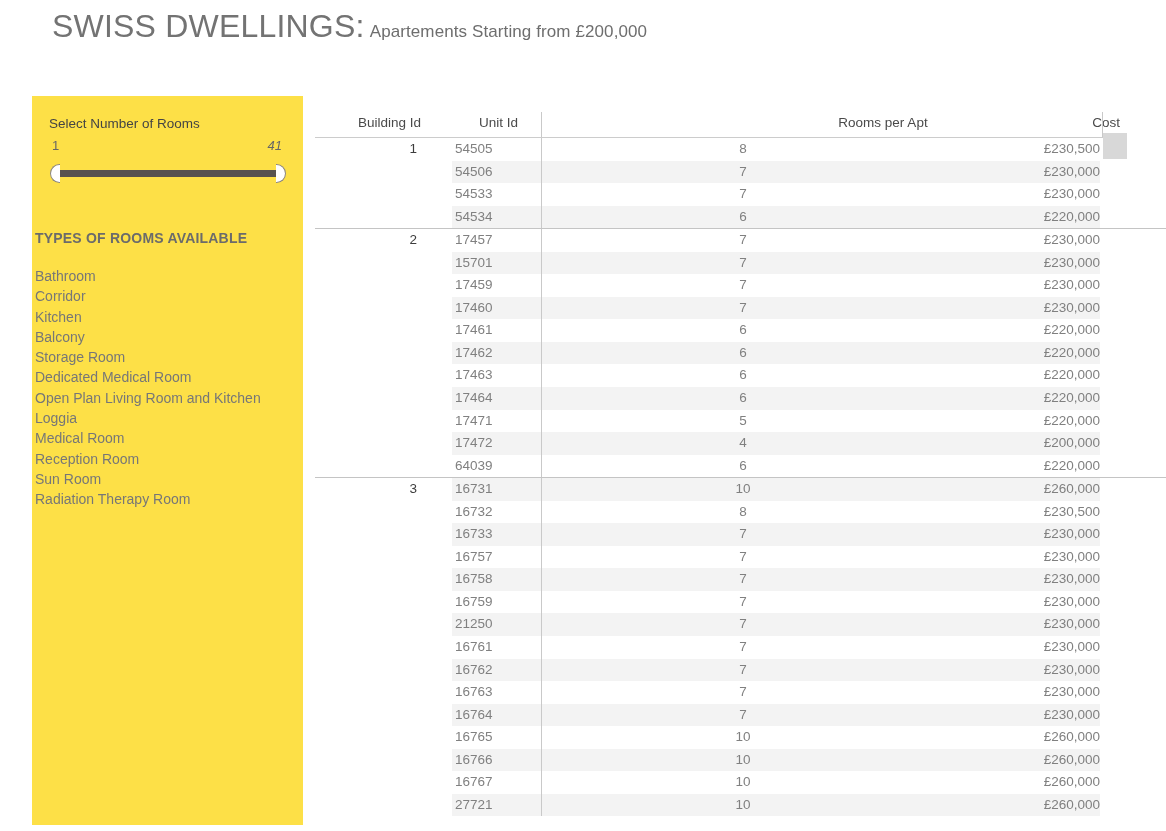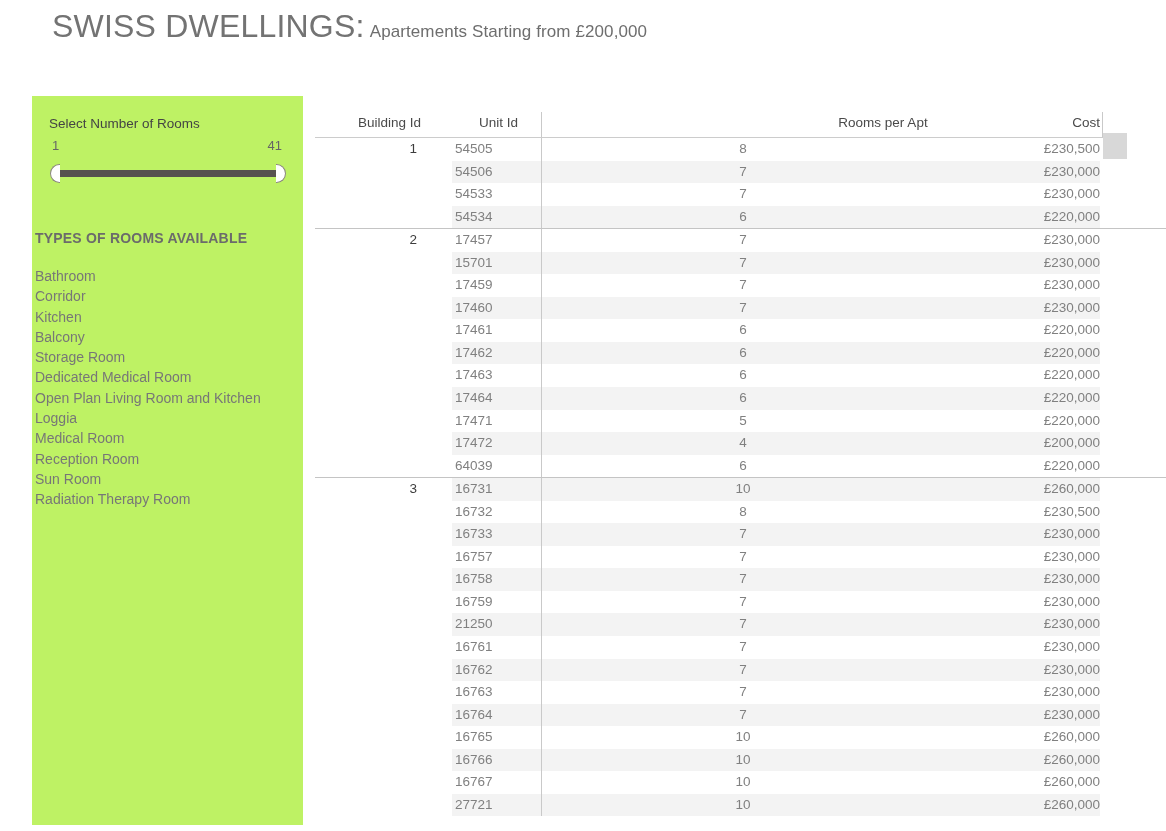--- a/index.html
+++ b/index.html
@@ -38,21 +38,21 @@
     letter-spacing: 0.1px;
   }
 
   
   #sidebar {
     position: absolute;
     left: 32px;
     top: 96px;
     width: 271px;
     height: 729px;
-    background: #bef264;
+    background: #fde047;
   }
   #rooms-filter-label {
     position: absolute;
     left: 17px;
     top: 20px;
     font-family: "Liberation Sans", sans-serif;
     font-size: 13.5px;
     color: #444444;
   }
   #slider-min {
@@ -63,20 +63,21 @@
     font-size: 13px;
     color: #666666;
   }
   #slider-max {
     position: absolute;
     right: 21px;
     top: 42px;
     font-family: "Liberation Sans", sans-serif;
     font-size: 13px;
     color: #666666;
+    font-style: italic;
   }
   #slider-wrap {
     position: absolute;
     left: 18px;
     top: 68px;
     width: 235px;
     height: 20px;
   }
   #slider-track {
     position: absolute;
@@ -146,21 +147,21 @@
     position: absolute;
     font-family: "Liberation Sans", sans-serif;
     font-size: 13.5px;
     color: #4a4a4a;
     top: 3px;
     white-space: nowrap;
   }
   #hdr-building { left: 4px; width: 102px; text-align: right; }
   #hdr-unit     { left: 110px; width: 93px; text-align: right; }
   #hdr-rooms    { left: 228px; width: 680px; text-align: center; }
-  #hdr-cost     { left: 600px; width: 185px; text-align: right; }
+  #hdr-cost     { left: 620px; width: 185px; text-align: right; }
 
   #header-rule {
     position: absolute;
     left: 0px;
     top: 25px;
     width: 788px;
     height: 1px;
     background: #cccccc;
   }
   #header-divider {

